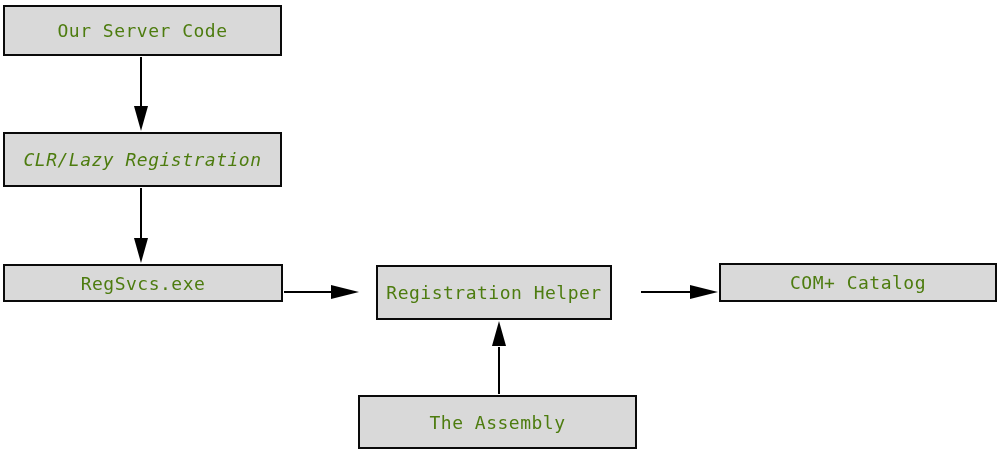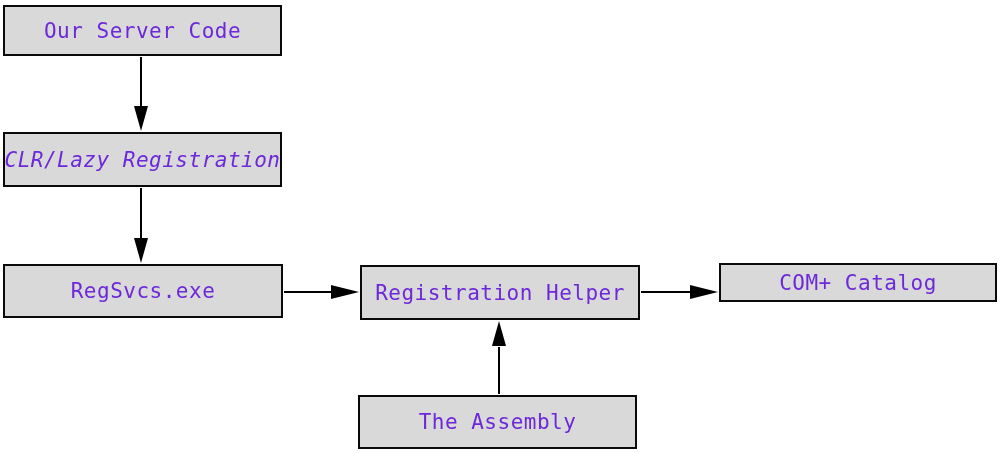--- a/index.html
+++ b/index.html
@@ -16,30 +16,30 @@
     overflow: hidden;
   }
   .node {
     position: absolute;
     box-sizing: border-box;
     background: #d9d9d9;
     border: 2px solid #0a0a0a;
     display: flex;
     align-items: center;
     justify-content: center;
-    font-size: 21px;
-    color: #6d28d9;
+    font-size: 18px;
+    color: #4d7c0f;
     letter-spacing: 0.5px;
     white-space: nowrap;
   }
   
   .n-our-server-code       { left: 3px;   top: 5px;   width: 279px; height: 51px; }
   .n-clr-lazy-registration { left: 3px;   top: 132px; width: 279px; height: 55px; font-style: italic; }
-  .n-regsvcs-exe           { left: 3px;   top: 264px; width: 280px; height: 54px; }
-  .n-registration-helper   { left: 360px; top: 265px; width: 280px; height: 55px; }
+  .n-regsvcs-exe           { left: 3px;   top: 264px; width: 280px; height: 38px; }
+  .n-registration-helper   { left: 376px; top: 265px; width: 236px; height: 55px; }
   .n-com-plus-catalog      { left: 719px; top: 263px; width: 278px; height: 39px; }
   .n-the-assembly          { left: 358px; top: 395px; width: 279px; height: 54px; }
   .arrow-layer {
     position: absolute;
     left: 0;
     top: 0;
     width: 1000px;
     height: 453px;
     pointer-events: none;
   }

